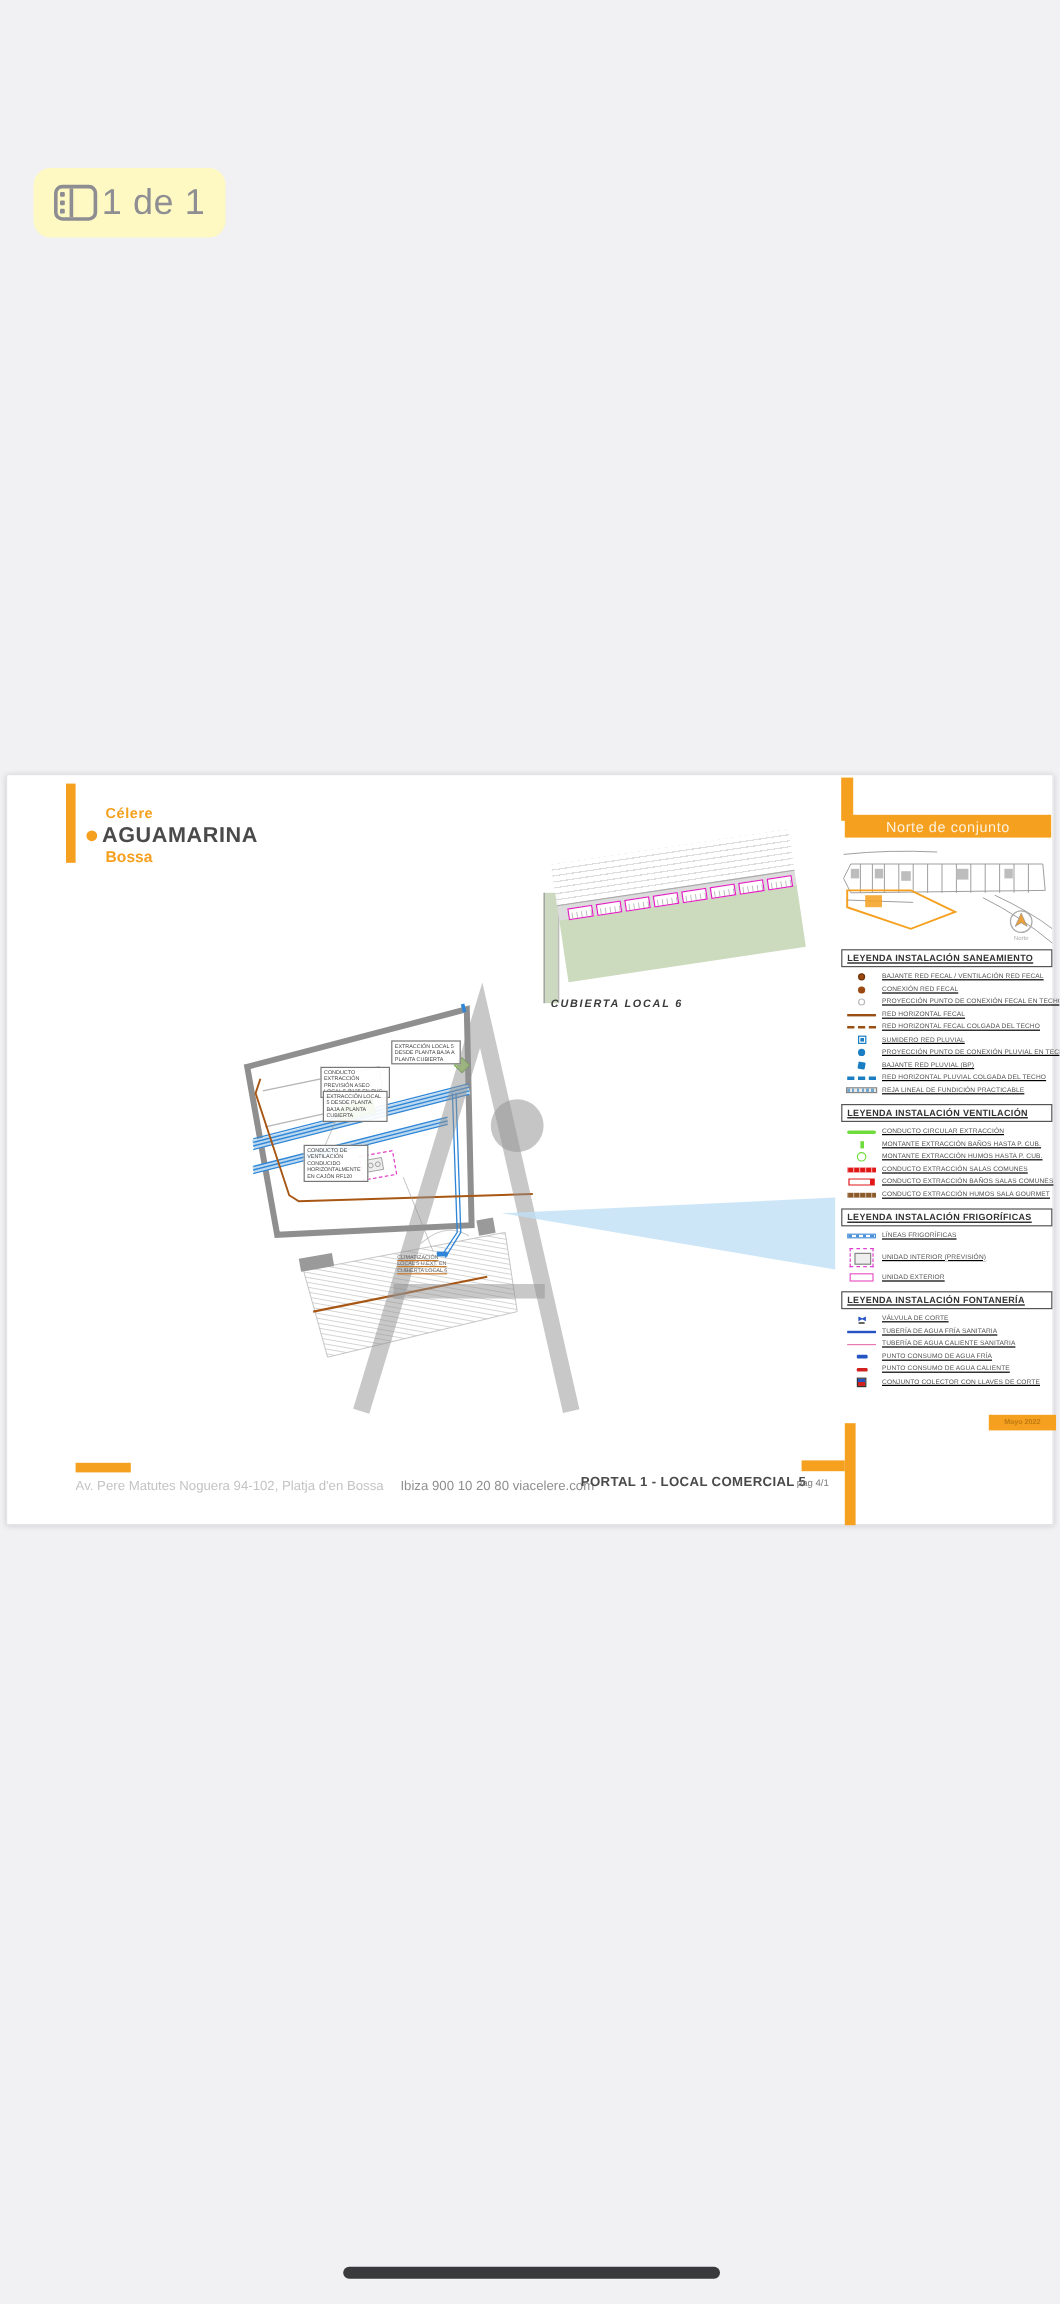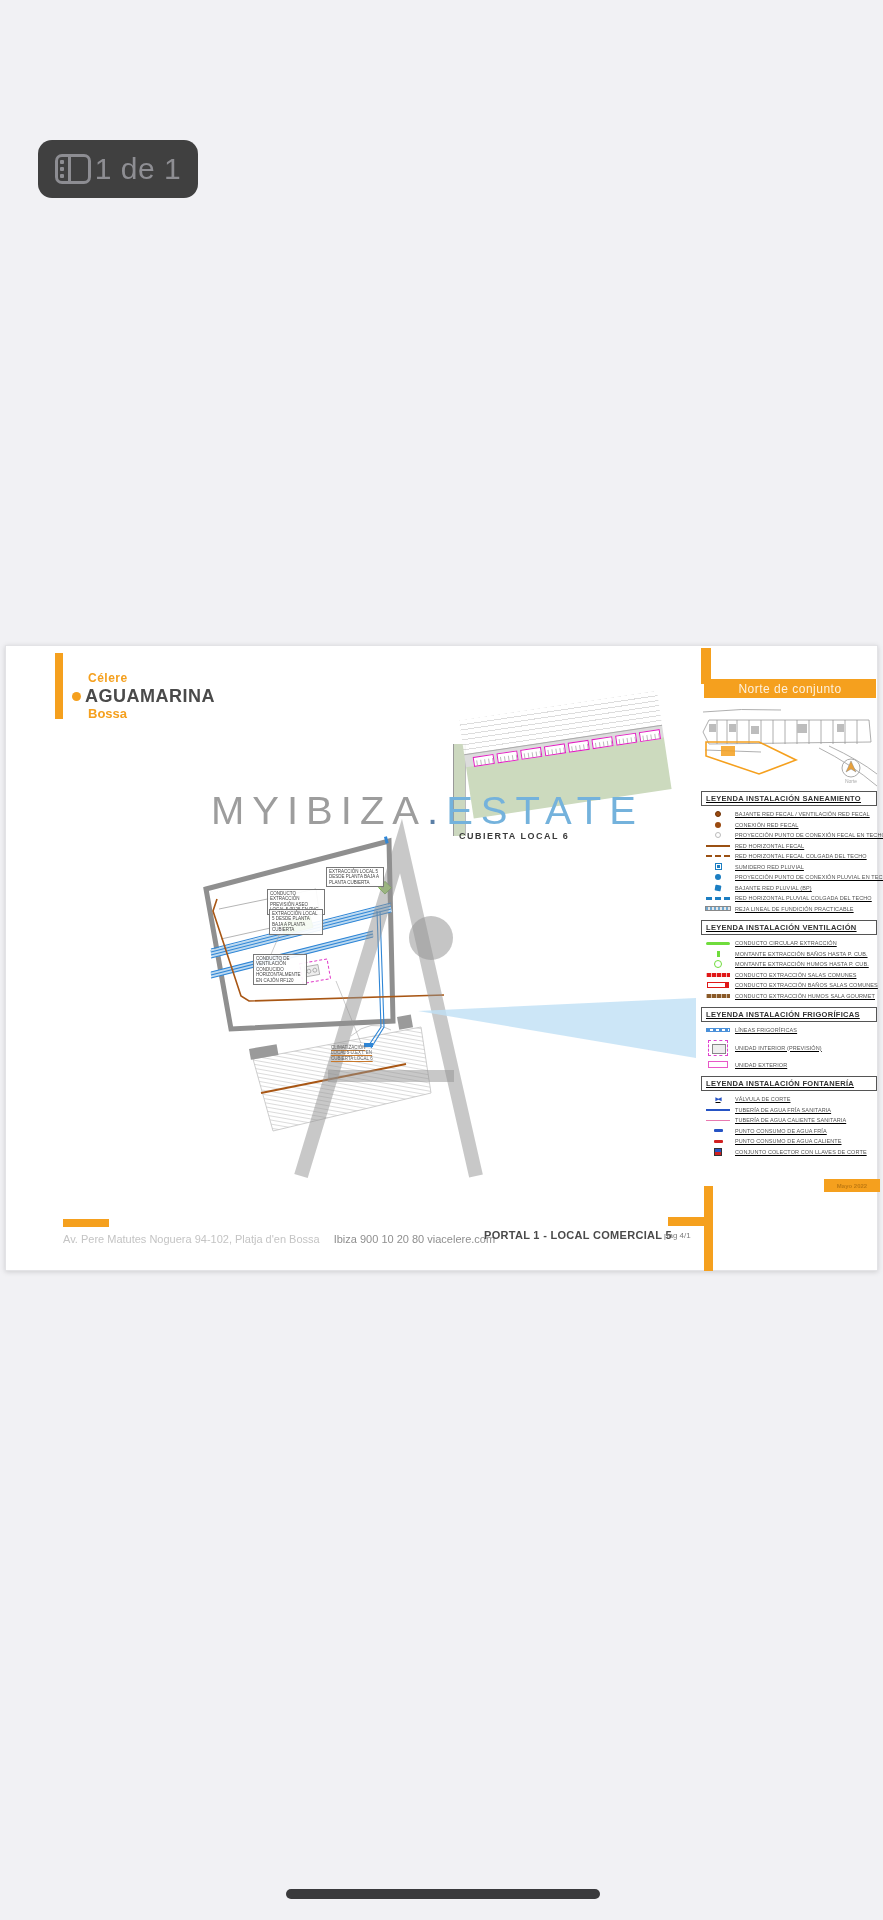--- a/index.html
+++ b/index.html
@@ -1,19 +1,19 @@
 <!DOCTYPE html>
 <html><head>
 <meta charset="utf-8">
 <style>
   html,body{margin:0;padding:0;background:#f1f1f4;font-family:"Liberation Sans",sans-serif;}
   #screen{position:relative;width:883px;height:1920px;background:#f1f1f4;overflow:hidden;}
 
   
-  .page-pill{position:absolute;left:38px;top:140px;width:160px;height:58px;background:#404040;
+  .page-pill{position:absolute;left:28px;top:140px;width:160px;height:58px;background:#fef9c3;
     border-radius:14px;display:flex;align-items:center;justify-content:center;gap:4px;}
   .thumb-icon{position:relative;width:36px;height:30px;border:3px solid #8d8d92;border-radius:7px;box-sizing:border-box;}
   .thumb-icon .col{position:absolute;left:0;top:0;bottom:0;width:10px;border-right:3px solid #8d8d92;}
   .thumb-icon .d{position:absolute;left:2px;width:4px;height:4px;background:#8d8d92;border-radius:1px;}
   .thumb-icon .d1{top:3px}.thumb-icon .d2{top:10px}.thumb-icon .d3{top:17px}
   .page-pill .txt{font-size:30px;color:#8e8e93;font-weight:500;letter-spacing:.5px;}
 
   
   .sheet{position:absolute;left:5px;top:645px;width:873px;height:626px;background:#ffffff;
     box-shadow:0 1px 5px rgba(0,0,0,.15);border:1px solid #e3e3e6;box-sizing:border-box;}
@@ -37,21 +37,21 @@
   .roofplan{position:absolute;left:440px;top:52px;width:225px;height:140px;}
   .roof-green-strip{position:absolute;left:7px;top:46px;width:11px;height:92px;background:#ccd8bf;border-left:1px solid #999;border-right:1px solid #bbb;}
   .roof-rot{position:absolute;left:22px;top:22px;width:200px;height:100px;transform:rotate(-8.5deg);transform-origin:0 60%;}
   .roof-white{position:absolute;left:0;top:0;width:200px;height:34px;
     background:repeating-linear-gradient(180deg,#fff 0 4px,#d9d9d9 4px 5px);opacity:.9;}
   .roof-gray{position:absolute;left:0;top:34px;width:200px;height:13px;background:#dcdcdc;border-top:1px solid #aaa;}
   .roof-green{position:absolute;left:0;top:47px;width:200px;height:52px;background:#ccdabe;}
   .roof-units{position:absolute;left:0;top:36px;width:200px;height:14px;}
   .runit{position:absolute;width:21px;height:10px;border:1.5px solid #e020c0;background:#fff;box-sizing:border-box;
     background-image:linear-gradient(90deg,#bbb 0 1px,transparent 1px 4px);background-size:4px 5px;background-position:2px 3px;background-repeat:repeat-x;}
-  .roof-label{position:absolute;left:13px;top:133px;font-size:9px;font-weight:700;color:#3a3a3a;letter-spacing:1.5px;}
+  .roof-label{position:absolute;left:13px;top:133px;font-size:9px;font-weight:700;color:#3a3a3a;letter-spacing:1.5px;font-style:italic;}
 
   
   .plan-svg{position:absolute;left:195px;top:185px;z-index:2;}
   .plabel{position:absolute;z-index:7;font-size:4.5px;line-height:1.2;color:#444;background:rgba(255,255,255,.92);
     border:.5px solid #777;padding:1px 2px;box-sizing:border-box;text-transform:uppercase;}
   .pl0{left:320px;top:221px;width:58px;}
   .pl1{left:261px;top:243px;width:58px;}
   .pl2{left:263px;top:263px;width:54px;}
   .pl3{left:247px;top:308px;width:54px;}
   .pl4{left:323px;top:398px;width:52px;border:none;background:transparent;color:#666;
@@ -235,21 +235,20 @@
     <div class="plabel pl4">CLIMATIZACIÓN LOCAL 5 U.EXT. EN CUBIERTA LOCAL 6</div>
 
     <svg class="wm-svg" viewBox="0 0 873 626">
       <g stroke="rgba(145,145,145,0.5)" fill="none">
         <polyline points="295,530 395,200 470,530" stroke-width="14"></polyline>
         <line x1="322" y1="430" x2="448" y2="430" stroke-width="12"></line>
       </g>
       <circle cx="425" cy="292" r="22" fill="rgba(150,150,150,0.55)"></circle>
       <polygon points="412,365 690,352 690,412" fill="#bfe0f5" opacity="0.8"></polygon>
     </svg>
-    <div class="wmark"><span>MYIBIZA</span><span class="wdot">.</span><span class="blue">ESTATE</span></div>
 
     <div class="corner-bar"></div>
     <div class="panel-banner">
       <span>Norte de conjunto</span>
     </div>
 
     <svg class="siteplan" width="176" height="86" viewBox="0 0 176 86">
       <g stroke="#9b9b9b" stroke-width="0.8" fill="none">
         <polyline points="2,30 8,18 168,18 170,40 8,42 2,30"></polyline>
         <line x1="16" y1="18" x2="16" y2="42"></line>

